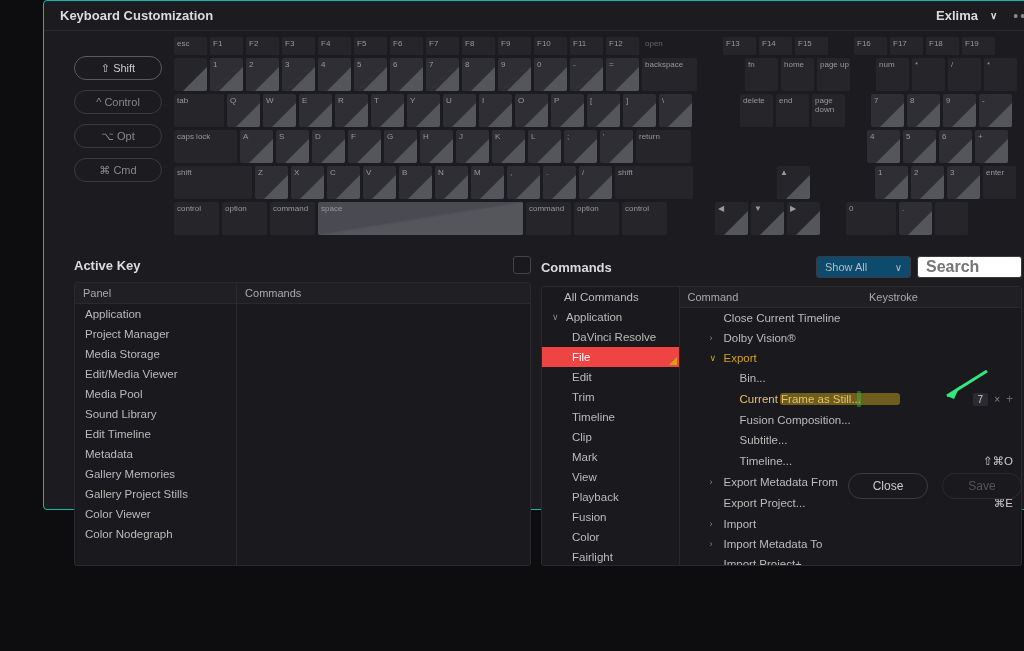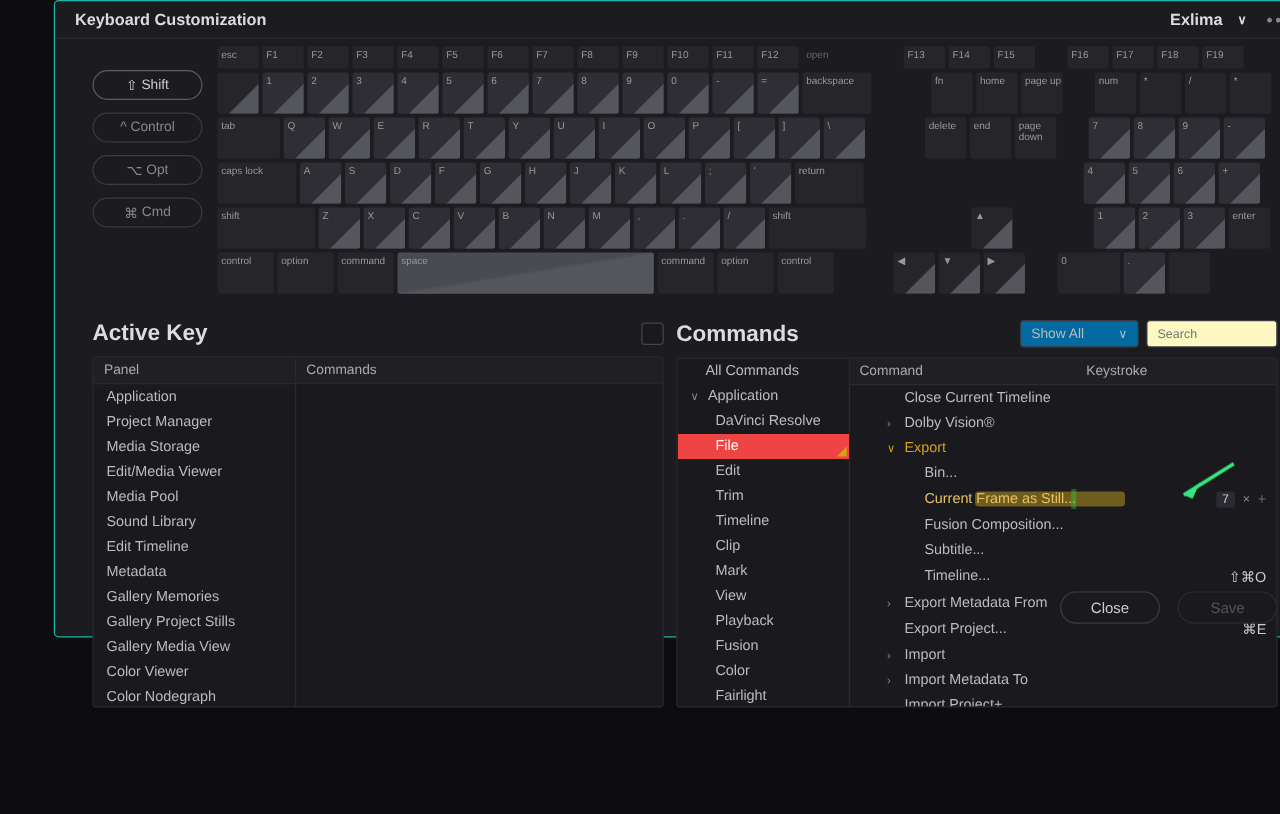--- a/index.html
+++ b/index.html
@@ -75,34 +75,35 @@
     background: linear-gradient(to bottom right, transparent 0 48%, #55555c 52% 100%);
   }
   
   .panels { display:flex; gap:10px; padding:10px 30px 0 30px; height: 320px;}
   .panel { flex:1; display:flex; flex-direction:column; }
   .panel.left { flex:0.95; }
   .panel-head {
     display:flex; justify-content:space-between; align-items:center;
     padding-bottom:8px;
   }
-  .panel-head h3 { font-size:18px; color:#dcdcdc; font-weight:600;}
+  .panel-head h3 { font-size:13px; color:#dcdcdc; font-weight:600;}
   .panel-head .chk {
     width:18px; height:18px; border:1px solid #444; border-radius:3px; background:#1a1a1e;
   }
   .panel-head .ctrls { display:flex; gap:6px; align-items:center;}
   .select {
-    background:#0369a1; border:1px solid #3a3a40; border-radius:3px;
+    background:#0c4a6e; border:1px solid #3a3a40; border-radius:3px;
     height:22px; width:95px; display:flex; align-items:center; justify-content:space-between;
     padding:0 8px; color:#bbb; font-size:11px;
   }
   .search {
-    background:#fef9c3; border:1px solid #3a3a40; border-radius:3px;
-    height:22px; width:105px; color:#888; padding:0 8px; font-size:10px;
+    background:#ffffff; border:1px solid #3a3a40; border-radius:3px;
+    height:22px; width:105px; color:#888; padding:0 8px; font-size:16px;
     outline:none;
+    font-weight:bold;
   }
   .tbl { background:#1a1a1e; border:1px solid #2a2a2e; border-radius:3px; flex:1; overflow:hidden; display:flex;}
   .col { flex:1; overflow-y:auto; }
   .col.border-r { border-right:1px solid #2a2a2e;}
   .col-head { background:#202024; padding:4px 8px; color:#aaa; font-size:11px; border-bottom:1px solid #2a2a2e;}
   .row { padding:4px 8px 4px 10px; color:#bbb; font-size:11.5px; white-space:nowrap; display:flex; align-items:center;}
   .row.sel { background: #ef4444; color:#fff; }
   .row .arr { width:14px; color:#888; font-size:9px;}
   .row .arr.open { color:#d4a017;}
   .row.ind1 { padding-left:30px;}
@@ -612,21 +613,20 @@
               <div class="row">Application</div>
               <div class="row">Project Manager</div>
               <div class="row">Media Storage</div>
               <div class="row">Edit/Media Viewer</div>
               <div class="row">Media Pool</div>
               <div class="row">Sound Library</div>
               <div class="row">Edit Timeline</div>
               <div class="row">Metadata</div>
               <div class="row">Gallery Memories</div>
               <div class="row">Gallery Project Stills</div>
-              <div class="row">Gallery Media View</div>
               <div class="row">Color Viewer</div>
               <div class="row">Color Nodegraph</div>
             </div>
         </div>
         <div class="col">
           <div class="col-head">Commands</div>
         </div>
       </div>
     </div>
 

